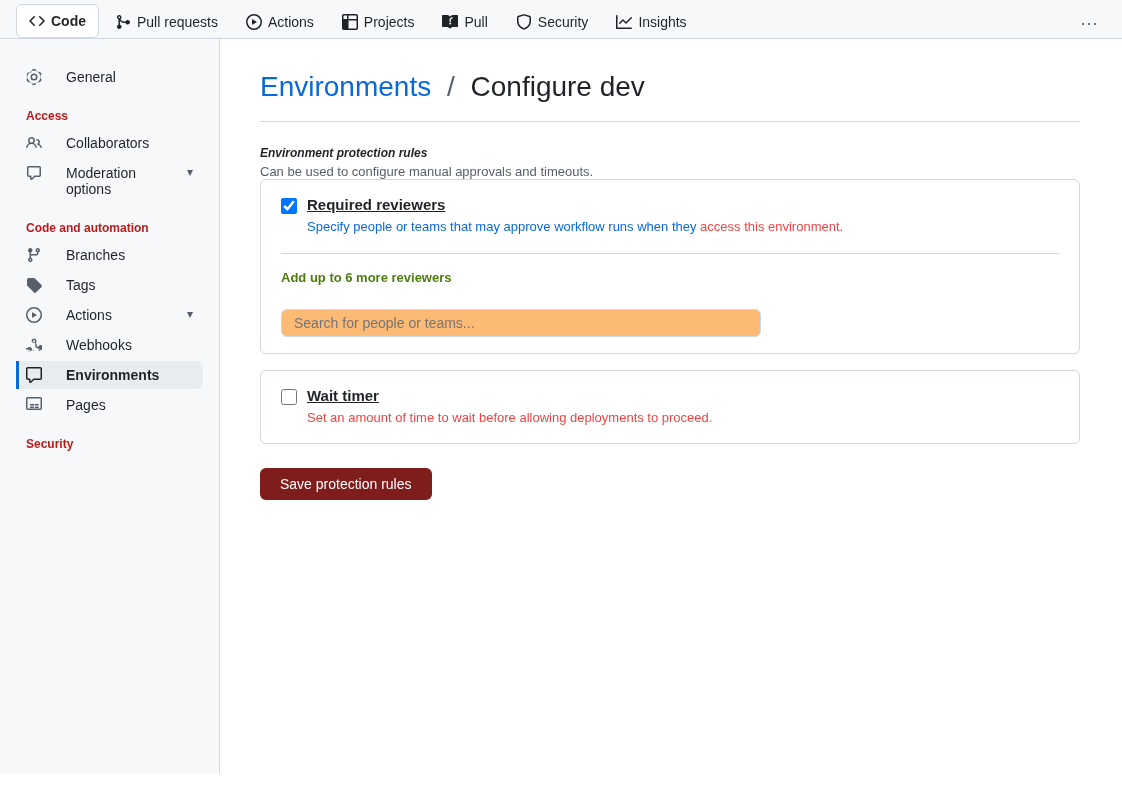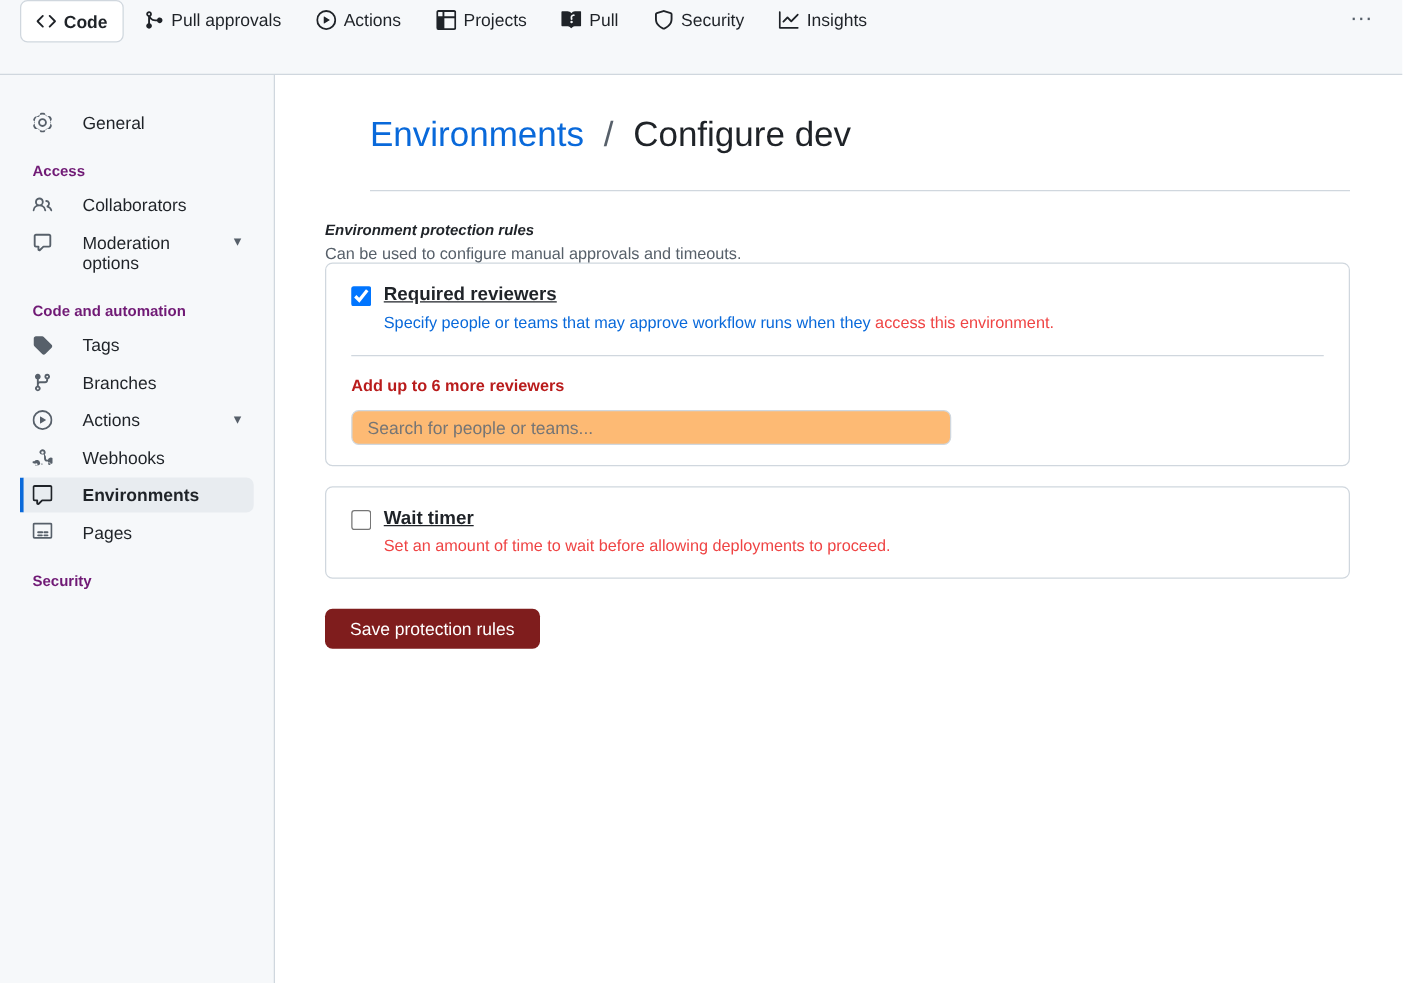--- a/index.html
+++ b/index.html
@@ -6,25 +6,25 @@
     body {
       font-family: -apple-system, BlinkMacSystemFont, 'Segoe UI', Helvetica, Arial, sans-serif;
       font-size: 14px;
       color: #1f2328;
       background: #ffffff;
     }
 
     
     .top-nav {
       display: flex;
-      align-items: flex-start;
+      align-items: flex-end;
       padding: 0 16px;
       border-bottom: 1px solid #d0d7de;
       background: #f6f8fa;
-      height: 60px;
+      height: 39px;
       gap: 4px;
     }
     .nav-item {
       display: flex;
       align-items: center;
       gap: 6px;
       padding: 8px 12px;
       border-radius: 6px;
       cursor: pointer;
       color: #1f2328;
@@ -80,21 +80,21 @@
     .sidebar-item.active {
       background: #e8ecf0;
       font-weight: 600;
       border-left: 3px solid #0969da;
       border-radius: 0 6px 6px 0;
       padding-left: 7px;
     }
     .sidebar-section-label {
       font-size: 12px;
       font-weight: 600;
-      color: #701a75;
+      color: #b91c1c;
       padding: 16px 10px 6px;
       text-transform: none;
     }
     .sidebar-item-icon {
       display: inline-flex;
       align-items: center;
       justify-content: center;
       width: 16px;
       height: 16px;
       color: #57606a;
@@ -114,22 +114,21 @@
       max-width: 900px;
     }
 
     
     .page-title {
       font-size: 28px;
       font-weight: 400;
       margin-bottom: 24px;
       color: #1f2328;
       border-bottom: 1px solid #d0d7de;
-      padding-bottom: 28px;
-      margin-left: 36px;
+      padding-bottom: 18px;
     }
     .page-title .breadcrumb-link {
       color: #0969da;
     }
     .page-title .breadcrumb-sep {
       color: #57606a;
       margin: 0 8px;
     }
 
     
@@ -181,22 +180,22 @@
 
     
     .reviewer-section {
       margin-top: 16px;
       padding-top: 16px;
       border-top: 1px solid #d0d7de;
     }
     .reviewer-label {
       font-size: 13px;
       font-weight: 600;
-      color: #b91c1c;
-      margin-bottom: 12px;
+      color: #4d7c0f;
+      margin-bottom: 24px;
     }
     .search-input {
       width: 100%;
       max-width: 480px;
       padding: 5px 12px;
       border: 1px solid #d0d7de;
       border-radius: 6px;
       font-size: 14px;
       color: #57606a;
       background: #fdba74;
@@ -231,21 +230,21 @@
     </span>
     <span>Code</span>
   </div>
 
   <div class="nav-item">
     <span class="nav-icon">
       <svg width="16" height="16" viewBox="0 0 16 16" fill="currentColor">
         <path d="M5 3.254V3.25v.005a.75.75 0 110-.005v.004zm.45 1.9a2.25 2.25 0 10-1.95.218v5.256a2.25 2.25 0 101.5 0V7.123A5.735 5.735 0 009.25 9h1.378a2.251 2.251 0 100-1.5H9.25a4.25 4.25 0 01-3.8-2.346zM12.75 9a.75.75 0 100-1.5.75.75 0 000 1.5zm-8.5 4.5a.75.75 0 100-1.5.75.75 0 000 1.5z"></path>
       </svg>
     </span>
-    <span>Pull approvals</span>
+    <span>Pull requests</span>
   </div>
 
   <div class="nav-item">
     <span class="nav-icon">
       <svg width="16" height="16" viewBox="0 0 16 16" fill="currentColor">
         <path d="M8 0a8 8 0 100 16A8 8 0 008 0zM1.5 8a6.5 6.5 0 1113 0 6.5 6.5 0 01-13 0zm4.879-2.773l4.264 2.559a.25.25 0 010 .428l-4.264 2.559A.25.25 0 016 10.559V5.442a.25.25 0 01.379-.215z"></path>
       </svg>
     </span>
     <span>Actions</span>
   </div>
@@ -320,33 +319,33 @@
       </span>
       <span>Moderation options</span>
       <span class="chevron">▾</span>
     </div>
 
     <div class="sidebar-section-label">Code and automation</div>
 
     <div class="sidebar-item">
       <span class="sidebar-item-icon">
         <svg width="16" height="16" viewBox="0 0 16 16" fill="currentColor">
+          <path d="M11.75 2.5a.75.75 0 100 1.5.75.75 0 000-1.5zm-2.25.75a2.25 2.25 0 113 2.122V6A2.5 2.5 0 0110 8.5H6a1 1 0 00-1 1v1.128a2.251 2.251 0 11-1.5 0V5.372a2.25 2.25 0 111.5 0v1.836A2.492 2.492 0 016 7h4a1 1 0 001-1v-.628A2.25 2.25 0 019.5 3.25zM4.25 12a.75.75 0 100 1.5.75.75 0 000-1.5zM3.5 3.25a.75.75 0 111.5 0 .75.75 0 01-1.5 0z"></path>
+        </svg>
+      </span>
+      <span>Branches</span>
+    </div>
+
+    <div class="sidebar-item">
+      <span class="sidebar-item-icon">
+        <svg width="16" height="16" viewBox="0 0 16 16" fill="currentColor">
           <path d="M2.5 7.775V2.75a.25.25 0 01.25-.25h5.025a.25.25 0 01.177.073l6.25 6.25a.25.25 0 010 .354l-5.025 5.025a.25.25 0 01-.354 0l-6.25-6.25a.25.25 0 01-.073-.177zm-1.5 0V2.75C1 1.784 1.784 1 2.75 1h5.025c.464 0 .91.184 1.238.513l6.25 6.25a1.75 1.75 0 010 2.474l-5.026 5.026a1.75 1.75 0 01-2.474 0l-6.25-6.25A1.75 1.75 0 011 7.775zM6 5a1 1 0 100 2 1 1 0 000-2z"></path>
         </svg>
       </span>
       <span>Tags</span>
-    </div>
-
-    <div class="sidebar-item">
-      <span class="sidebar-item-icon">
-        <svg width="16" height="16" viewBox="0 0 16 16" fill="currentColor">
-          <path d="M11.75 2.5a.75.75 0 100 1.5.75.75 0 000-1.5zm-2.25.75a2.25 2.25 0 113 2.122V6A2.5 2.5 0 0110 8.5H6a1 1 0 00-1 1v1.128a2.251 2.251 0 11-1.5 0V5.372a2.25 2.25 0 111.5 0v1.836A2.492 2.492 0 016 7h4a1 1 0 001-1v-.628A2.25 2.25 0 019.5 3.25zM4.25 12a.75.75 0 100 1.5.75.75 0 000-1.5zM3.5 3.25a.75.75 0 111.5 0 .75.75 0 01-1.5 0z"></path>
-        </svg>
-      </span>
-      <span>Branches</span>
     </div>
 
     <div class="sidebar-item">
       <span class="sidebar-item-icon">
         <svg width="16" height="16" viewBox="0 0 16 16" fill="currentColor">
           <path d="M8 0a8 8 0 100 16A8 8 0 008 0zM1.5 8a6.5 6.5 0 1113 0 6.5 6.5 0 01-13 0zm4.879-2.773l4.264 2.559a.25.25 0 010 .428l-4.264 2.559A.25.25 0 016 10.559V5.442a.25.25 0 01.379-.215z"></path>
         </svg>
       </span>
       <span>Actions</span>
       <span class="chevron">▾</span>

